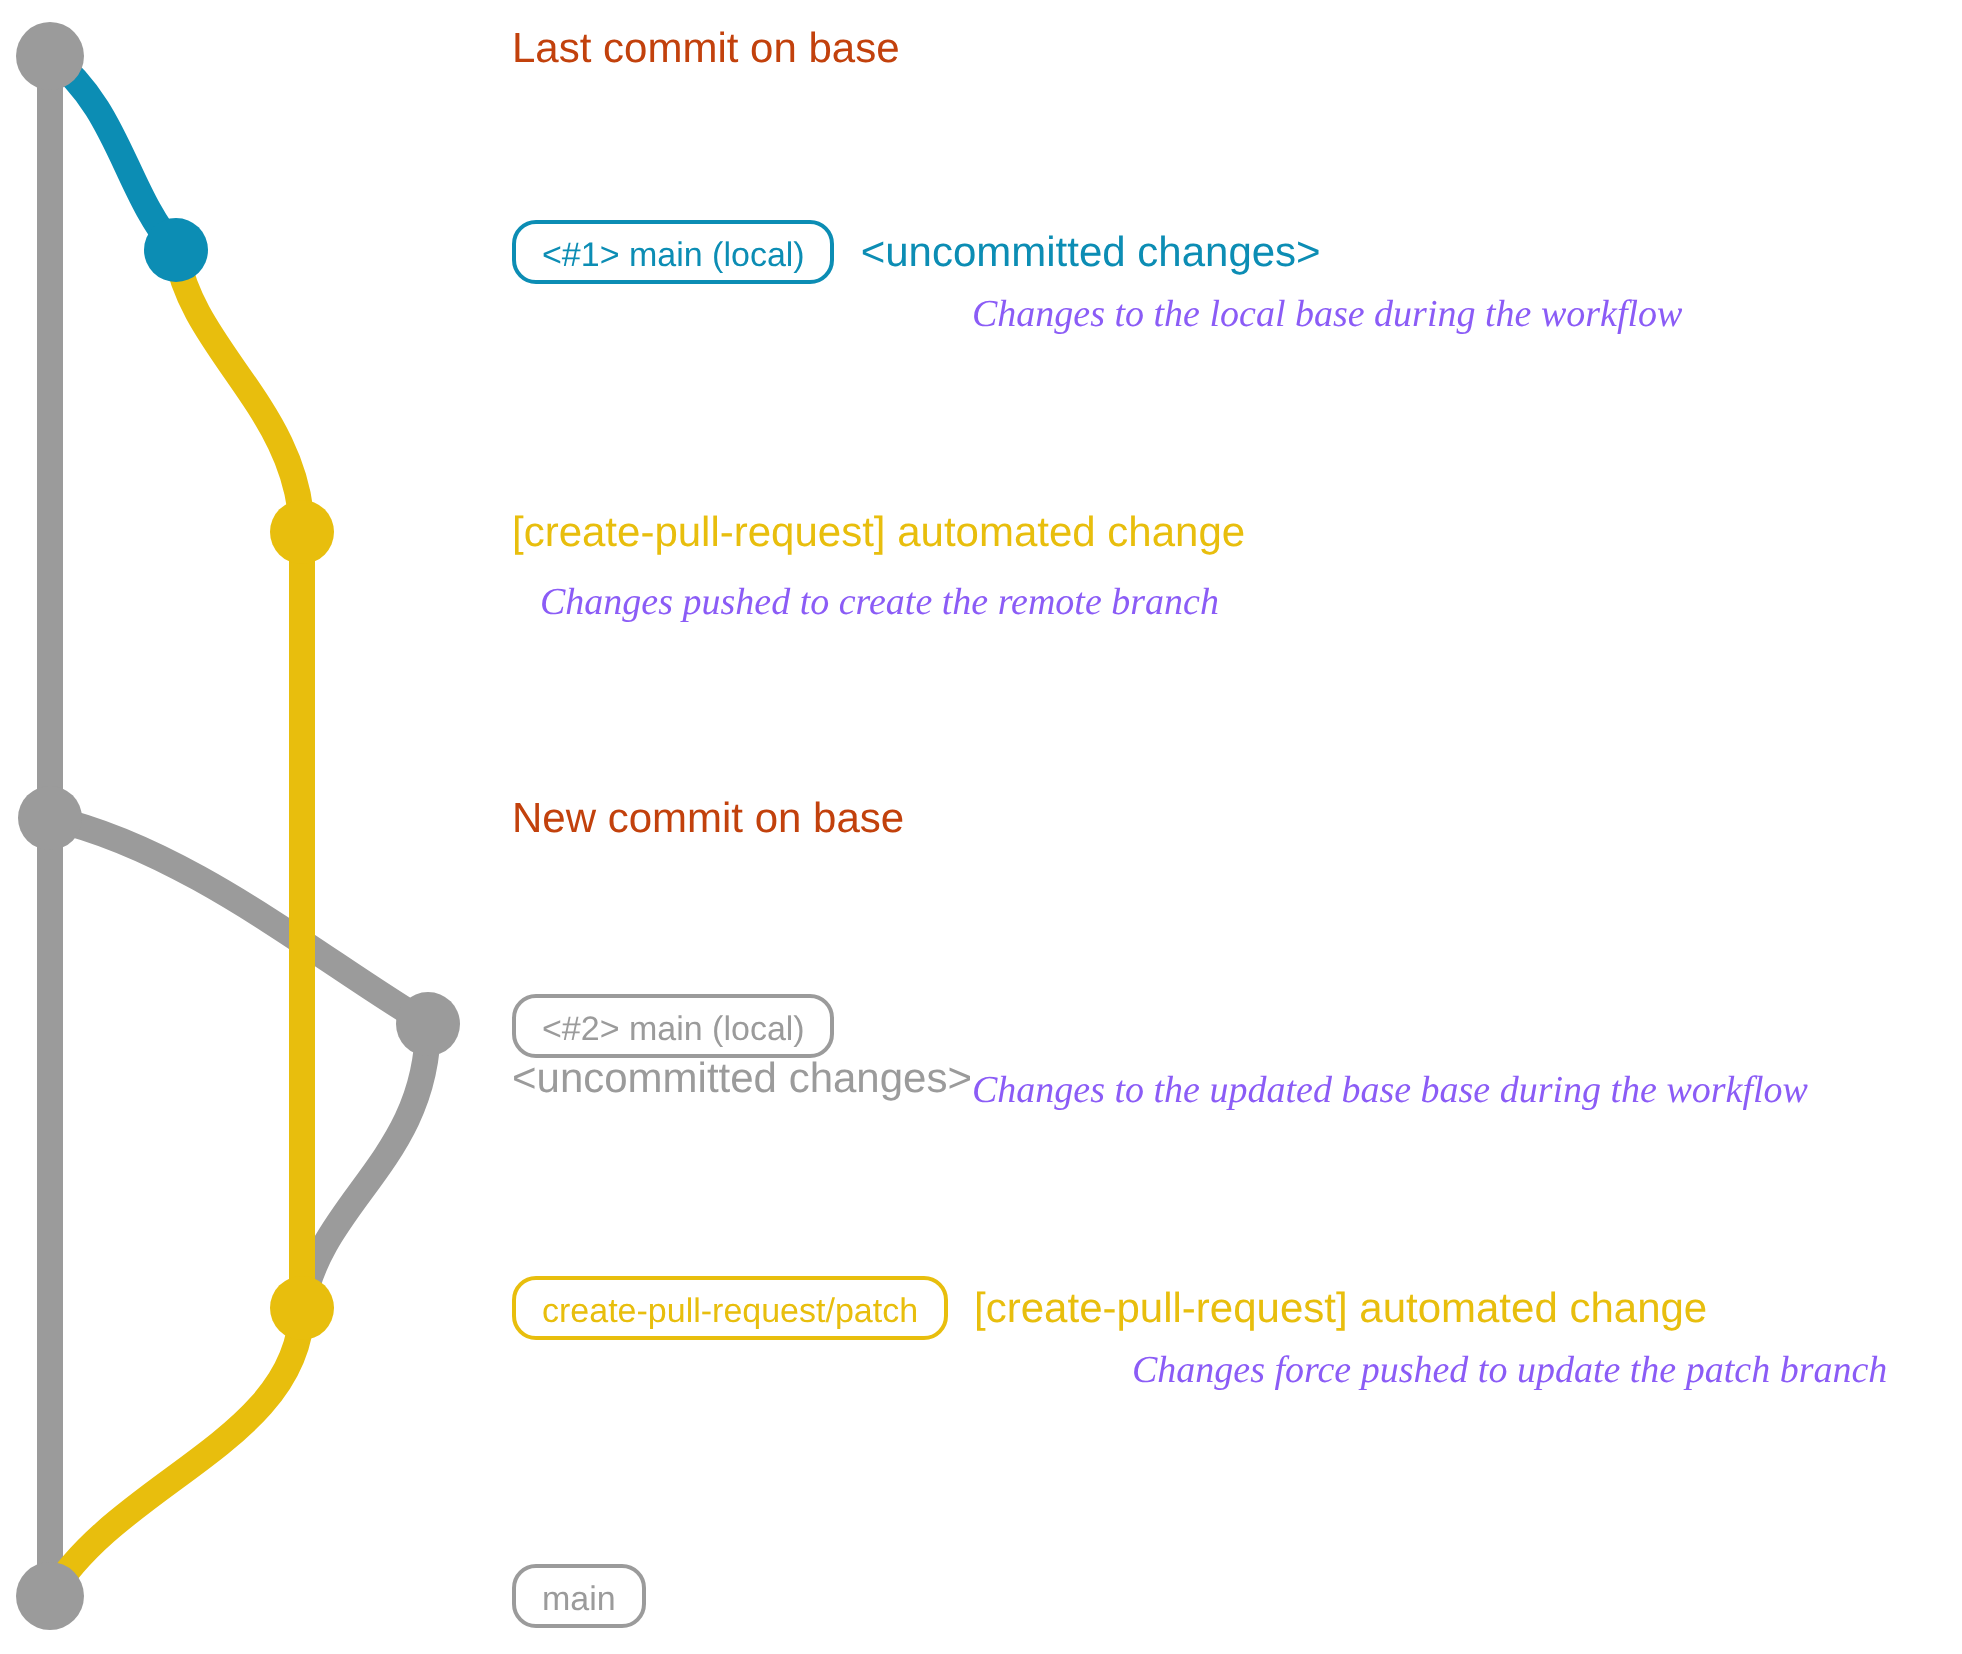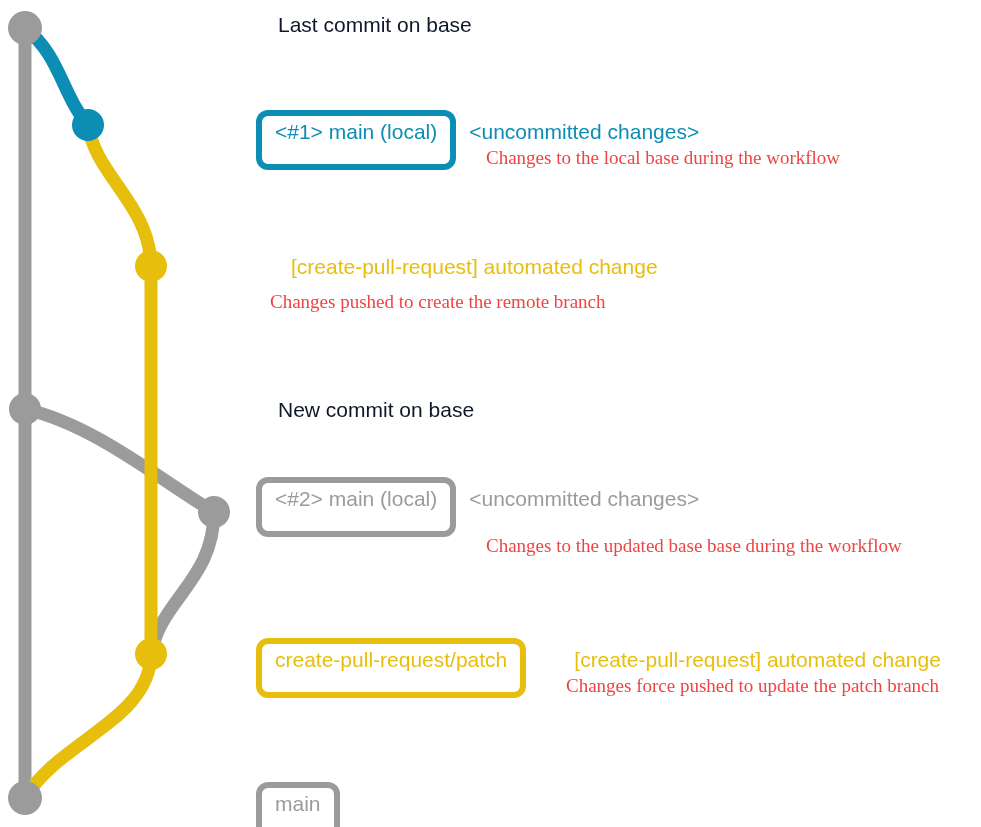--- a/index.html
+++ b/index.html
@@ -28,52 +28,53 @@
   }
   .row {
     position: absolute;
     display: flex;
     align-items: baseline;
     white-space: nowrap;
   }
   
   .badge {
     display: inline-block;
-    border: 6px solid #0ea5e9;
+    border: 2px solid #0ea5e9;
     border-radius: 12px;
-    padding: 5px 13px 22px 13px;
-    font-size: 21px;
+    padding: 5px 13px 2px 13px;
+    font-size: 17px;
     line-height: 21px;
     color: #999999;
     background: #ffffff;
     font-family: "Liberation Sans", sans-serif;
   }
   .badge.blue  { border-color: #0C8DB4; color: #0C8DB4; }
   .badge.yellow{ border-color: #E8BE0D; color: #E8BE0D; text-align: center; }
   .badge.gray  { border-color: #9B9B9B; color: #9B9B9B; }
 
   
   .subject {
     font-size: 21px;
     line-height: 21px;
     font-family: "Liberation Sans", sans-serif;
   }
   .subject.blue   { color: #0C8DB4; }
-  .subject.yellow { color: #E8BE0D; margin-left: 35px; }
+  .subject.yellow { color: #E8BE0D; }
   .subject.gray   { color: #9B9B9B; }
-  .subject.plain  { color: #0f172a; margin-left: 22px; }
+  .subject.plain  { color: #c2410c; }
 
   
   .desc {
     position: absolute;
     font-family: "Liberation Serif", serif;
     font-size: 19px;
     line-height: 19px;
-    color: #ef4444;
+    color: #8b5cf6;
     white-space: nowrap;
+    font-style: italic;
   }
 
   
   .gap { display: inline-block; width: 13px; }
 </style>
 </head>
 <body>
 
 <div id="canvas">
 
@@ -115,21 +116,21 @@
 
   <div class="row" style="left:256px; top:256px;">
     <span class="subject yellow">[create-pull-request] automated change</span>
   </div>
   <div class="desc" style="left:270px; top:292px;">Changes pushed to create the remote branch</div>
 
   <div class="row" style="left:256px; top:399px;">
     <span class="subject plain">New commit on base</span>
   </div>
 
-  <div class="row" style="left:256px; top:477px;">
+  <div class="row" style="left:256px; top:497px;flex-direction:column;">
     <span class="badge gray">&lt;#2&gt; main (local)</span>
     <span class="gap"></span>
     <span class="subject gray">&lt;uncommitted changes&gt;</span>
   </div>
   <div class="desc" style="left:486px; top:536px;">Changes to the updated base base during the workflow</div>
 
   <div class="row" style="left:256px; top:638px;">
     <span class="badge yellow">create-pull-request/patch</span>
     <span class="gap"></span>
     <span class="subject yellow">[create-pull-request] automated change</span>

